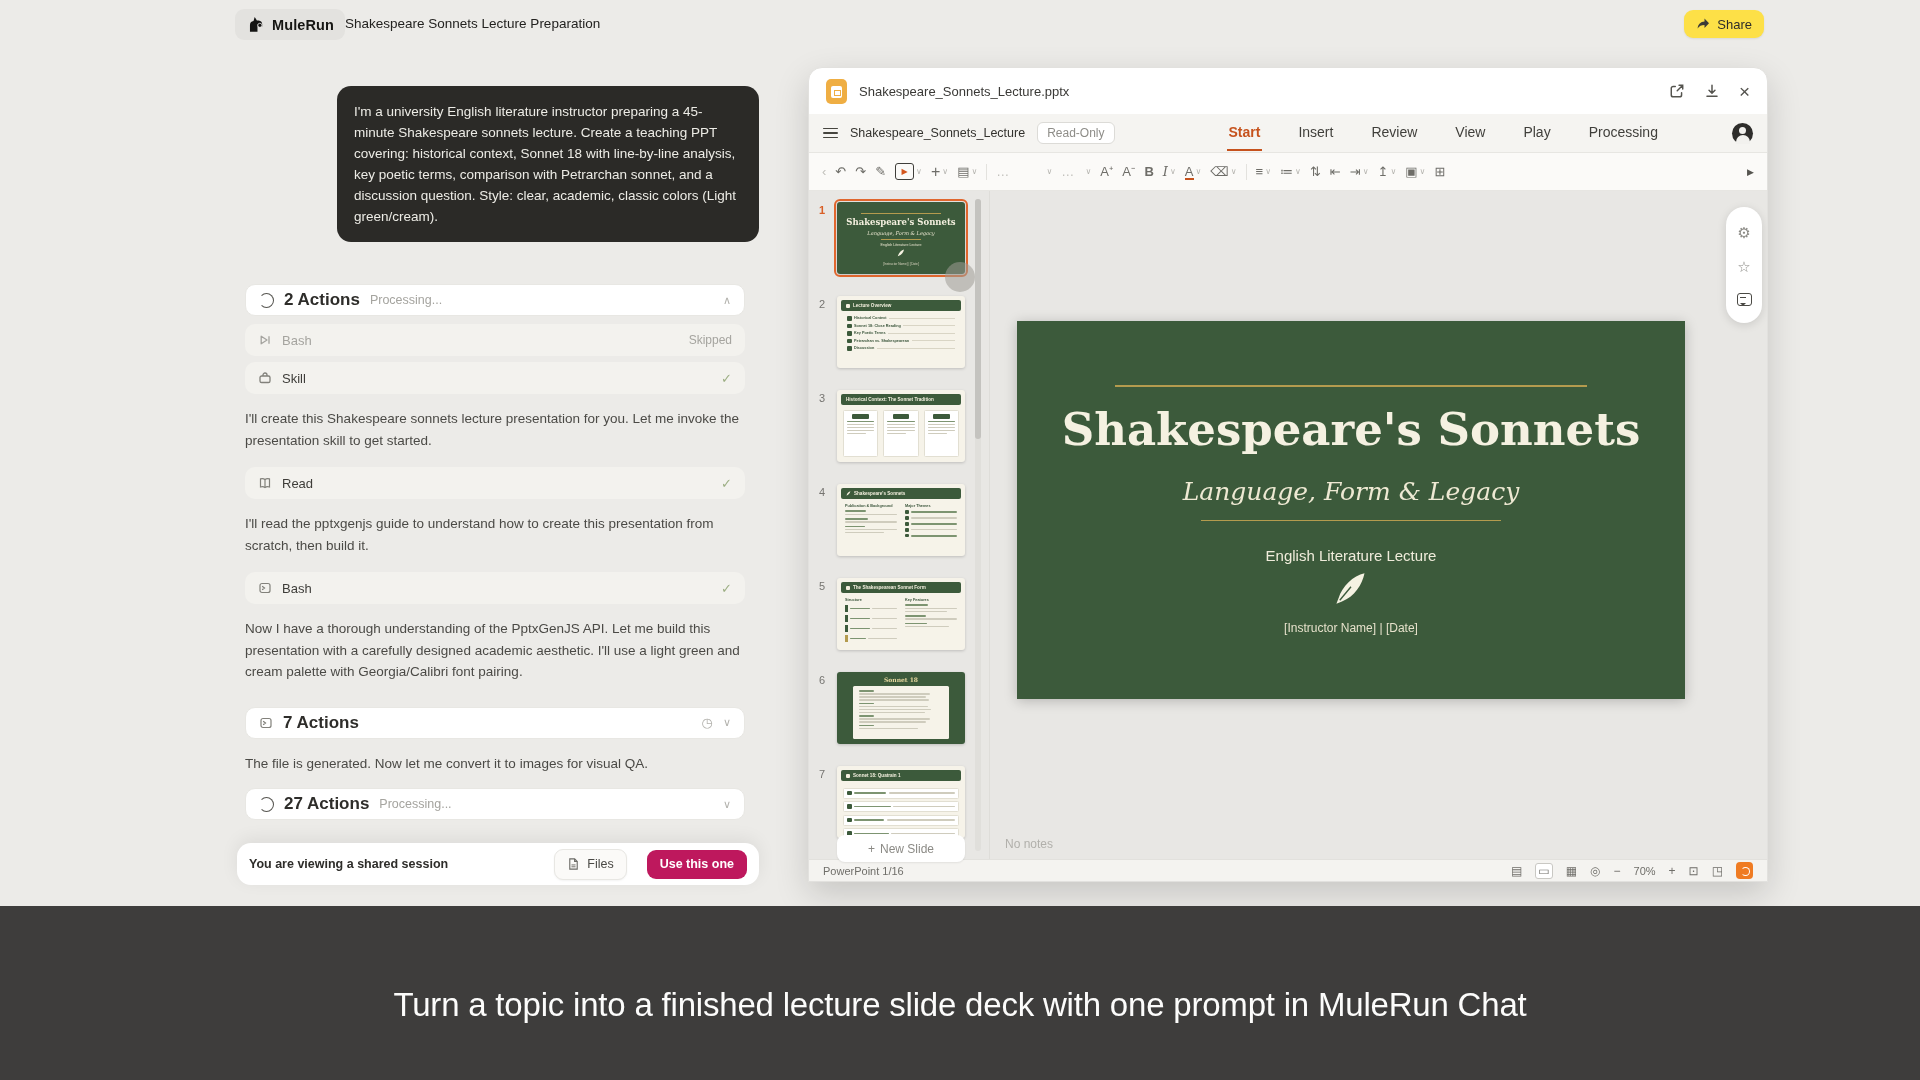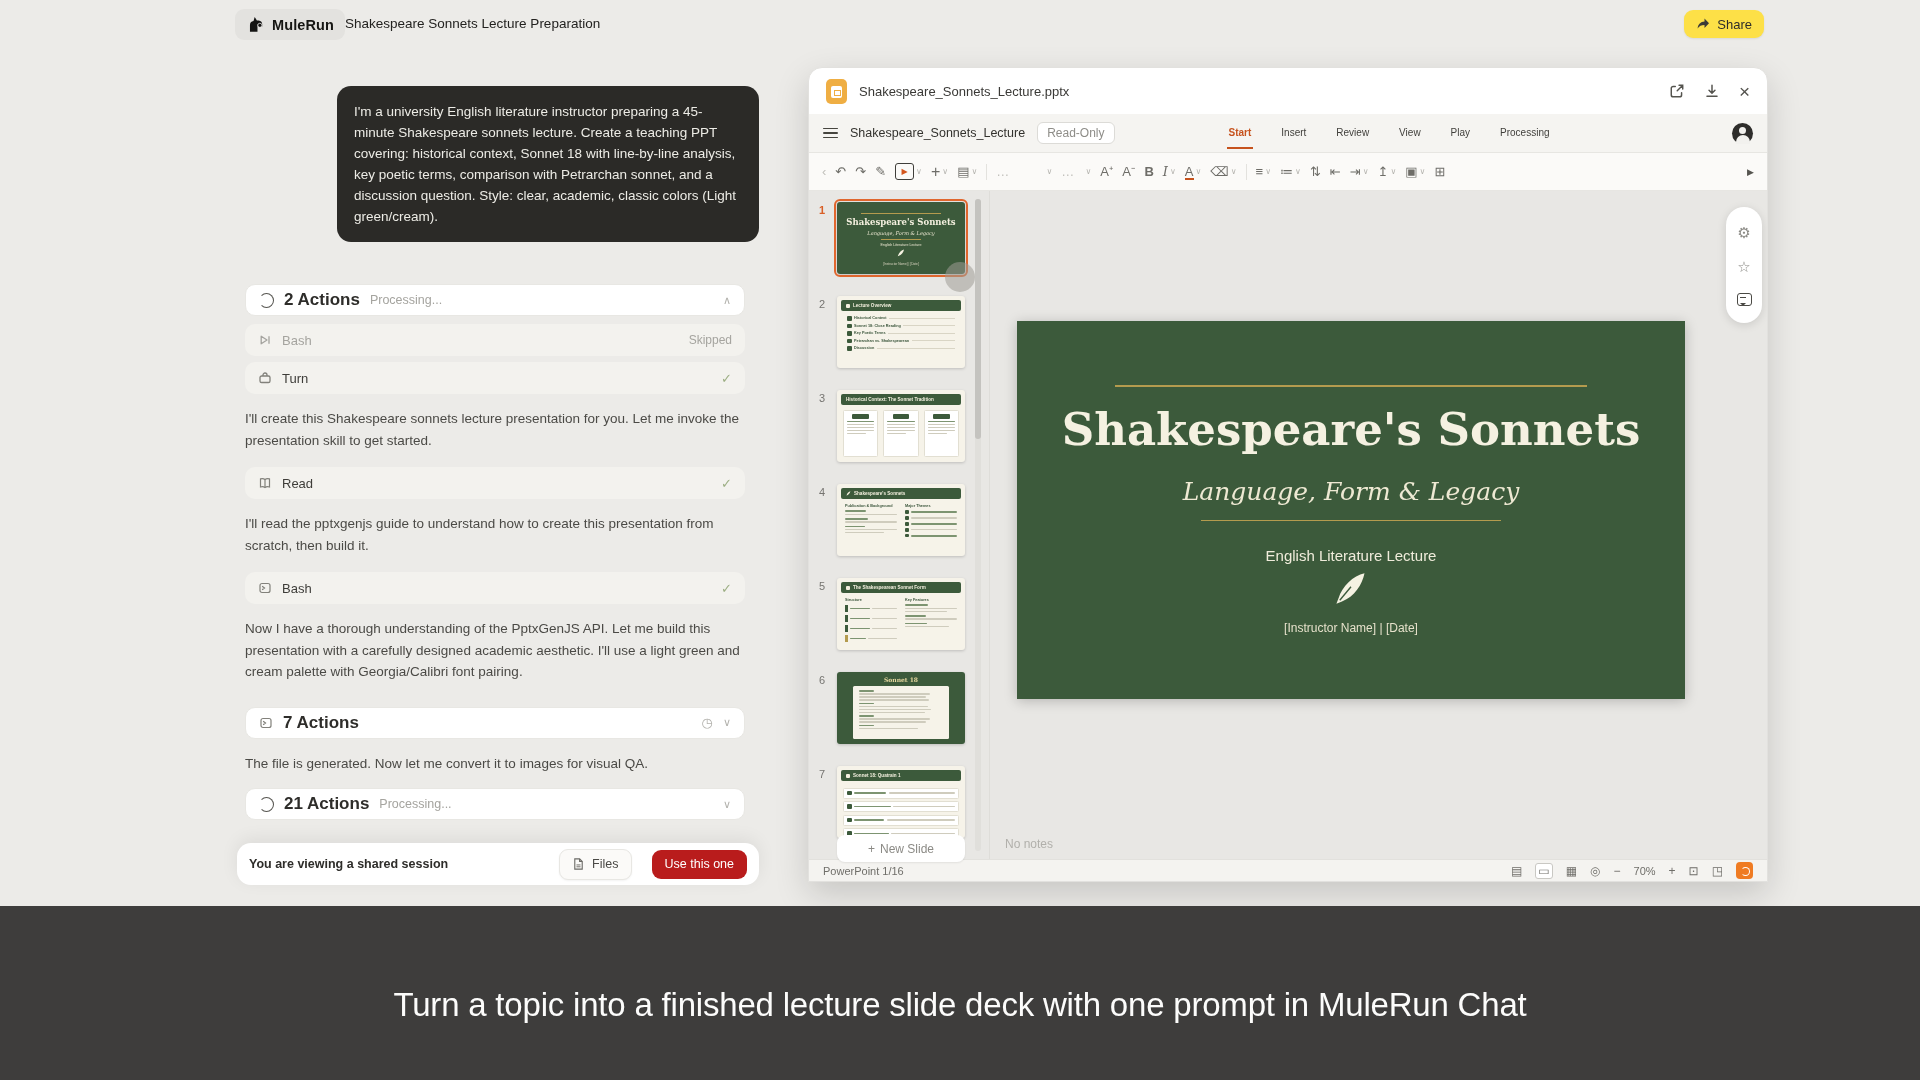--- a/index.html
+++ b/index.html
@@ -34,41 +34,41 @@
   .clockic{color:#b3b2ad;font-size:13px;}
   .spinner{width:13px;height:13px;border-radius:50%;border:1.8px solid #55544f;border-left-color:transparent;}
   .msg{width:500px;font-size:13.5px;line-height:21.5px;color:#4b4a46;}
   .mb8{margin-bottom:8px}.mb6{margin-bottom:6px}.mb14{margin-bottom:14px}
   .mb16{margin-bottom:16px}.mb24{margin-bottom:24px}
   .chat-foot{left:237px;top:843px;width:522px;height:42px;background:#fff;border-radius:14px;
              box-shadow:0 -4px 18px rgba(0,0,0,.07);display:flex;align-items:center;padding:0 12px;box-sizing:border-box;}
   .foot-note{font-size:12.5px;font-weight:bold;color:#2e2d2a;}
   .files-btn{height:29px;display:flex;align-items:center;gap:7px;padding:0 12px;background:#fbfaf8;
              border:1px solid #e8e7e3;border-radius:9px;font-size:12.5px;color:#4a4945;box-shadow:0 1px 2px rgba(0,0,0,.05);}
-  .use-btn{height:29px;display:flex;align-items:center;padding:0 13px;background:#b91c1c;color:#fff;
-           border-radius:9px;font-size:12.5px;font-weight:normal;margin-left:10px;}
+  .use-btn{height:29px;display:flex;align-items:center;padding:0 13px;background:#be185d;color:#fff;
+           border-radius:9px;font-size:12.5px;font-weight:bold;margin-left:10px;}
 
   
   .viewer{left:808px;top:67px;width:960px;height:815px;background:#fff;border:1px solid #e2e1de;
           border-radius:14px 14px 0 0;box-shadow:0 12px 34px rgba(0,0,0,.16);display:flex;flex-direction:column;
           box-sizing:border-box;overflow:hidden;}
   .v-header{height:46px;flex:0 0 46px;display:flex;align-items:center;gap:12px;padding:0 17px;}
   .file-ic{width:21px;height:25px;background:#efae43;border-radius:5px;position:relative;}
   .file-ic::after{content:"";position:absolute;left:5px;top:7px;width:11px;height:12px;background:#fff;border-radius:2px;}
   .file-ic::before{content:"";position:absolute;left:8px;top:11px;width:5px;height:4px;border:1.4px solid #efae43;z-index:1;}
   .v-fname{font-size:13px;color:#3a3936;}
   .v-hicons{margin-left:auto;display:flex;align-items:center;gap:19px;color:#55544f;}
   .xclose{font-size:19px;color:#55544f;line-height:1;}
   .v-menubar{height:38px;flex:0 0 38px;background:#f5f4f1;border-bottom:1px solid #e7e6e2;display:flex;
              align-items:center;padding:0 14px;gap:12px;}
   .burger{width:15px;display:flex;flex-direction:column;gap:3px;}
   .burger i{height:1.6px;background:#46453f;border-radius:1px;}
   .doc-title{font-size:12.5px;color:#33322e;}
   .ro-badge{background:#fff;border:1px solid #dcdbd7;border-radius:6px;padding:3px 9px;font-size:12px;color:#8e8d88;}
-  .tabs{display:flex;gap:26px;margin-left:100px;font-size:10px;color:#403f3b;}
+  .tabs{display:flex;gap:34px;margin-left:100px;font-size:14px;color:#403f3b;}
   .tab{padding:9px 2px;}
   .tab.active{color:#c6521d;font-weight:bold;border-bottom:2px solid #c6521d;}
   .avatar{margin-left:auto;width:21px;height:21px;border-radius:50%;background:#2e2d2b;position:relative;}
   .avatar::before{content:"";position:absolute;left:7px;top:4px;width:7px;height:7px;border-radius:50%;background:#f2f1ee;}
   .avatar::after{content:"";position:absolute;left:3.5px;top:12px;width:14px;height:9px;border-radius:7px 7px 0 0;background:#f2f1ee;}
   .v-toolbar{height:37px;flex:0 0 37px;background:#fbfaf8;border-bottom:1px solid #e7e6e2;display:flex;
              align-items:center;gap:9px;padding:0 13px;color:#6e6d68;font-size:13px;}
   .tb{display:flex;align-items:center;gap:2px;}
   .tb .ic{font-size:13px;line-height:1;}
   .tb .cv{font-size:8px;color:#b6b5b0;}
@@ -215,21 +215,21 @@
       </svg>
       <span class="s-label muted">Bash</span>
       <span class="right skipped">Skipped</span>
     </div>
 
     <div class="s-row mb14">
       <svg width="14" height="14" viewBox="0 0 14 14">
         <rect x="2" y="5" width="10" height="6.5" rx="1.6" fill="none" stroke="#82817b" stroke-width="1.3"></rect>
         <path d="M5 5 V4 a2 2 0 0 1 4 0 V5" fill="none" stroke="#82817b" stroke-width="1.3"></path>
       </svg>
-      <span class="s-label">Turn</span>
+      <span class="s-label">Skill</span>
       <span class="right check">✓</span>
     </div>
 
     <div class="msg mb16">I'll create this Shakespeare sonnets lecture presentation for you. Let me invoke the presentation skill to get started.</div>
 
     <div class="s-row mb14">
       <svg width="14" height="14" viewBox="0 0 14 14">
         <path d="M7 3.4 C5.6 2.4 3.9 2.4 2.5 2.9 V11 C3.9 10.5 5.6 10.5 7 11.5 C8.4 10.5 10.1 10.5 11.5 11 V2.9 C10.1 2.4 8.4 2.4 7 3.4 Z" fill="none" stroke="#82817b" stroke-width="1.2"></path>
         <line x1="7" y1="3.6" x2="7" y2="11.2" stroke="#82817b" stroke-width="1.2"></line>
       </svg>
@@ -259,21 +259,21 @@
       <span class="right">
         <span class="clockic">◷</span>
         <span class="chev">∨</span>
       </span>
     </div>
 
     <div class="msg mb14">The file is generated. Now let me convert it to images for visual QA.</div>
 
     <div class="g-row">
       <span class="spinner"></span>
-      <span class="g-count">21 Actions</span>
+      <span class="g-count">27 Actions</span>
       <span class="g-status">Processing...</span>
       <span class="right chev">∨</span>
     </div>
   </div>
 
   <div class="abs chat-foot">
     <span class="foot-note">You are viewing a shared session</span>
     <span class="right">
       <span class="files-btn">
         <svg width="13" height="14" viewBox="0 0 14 14">

